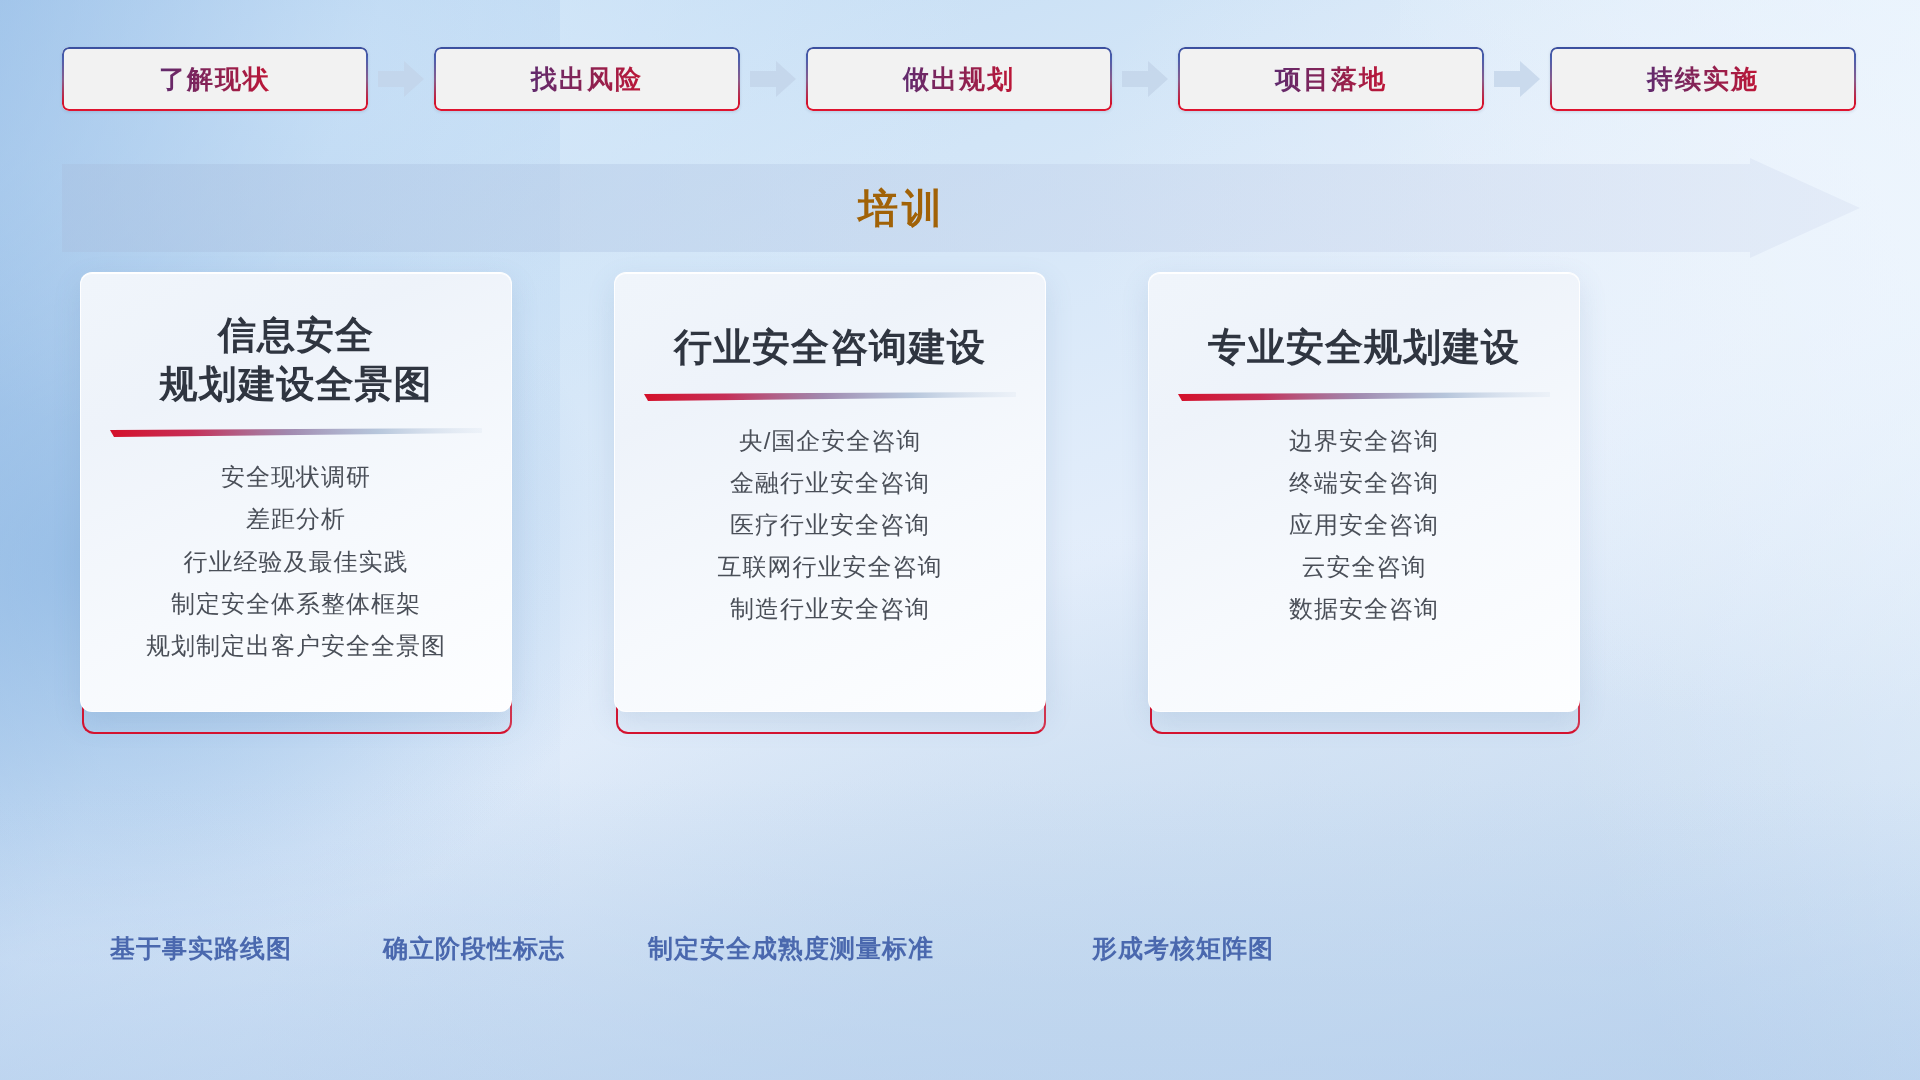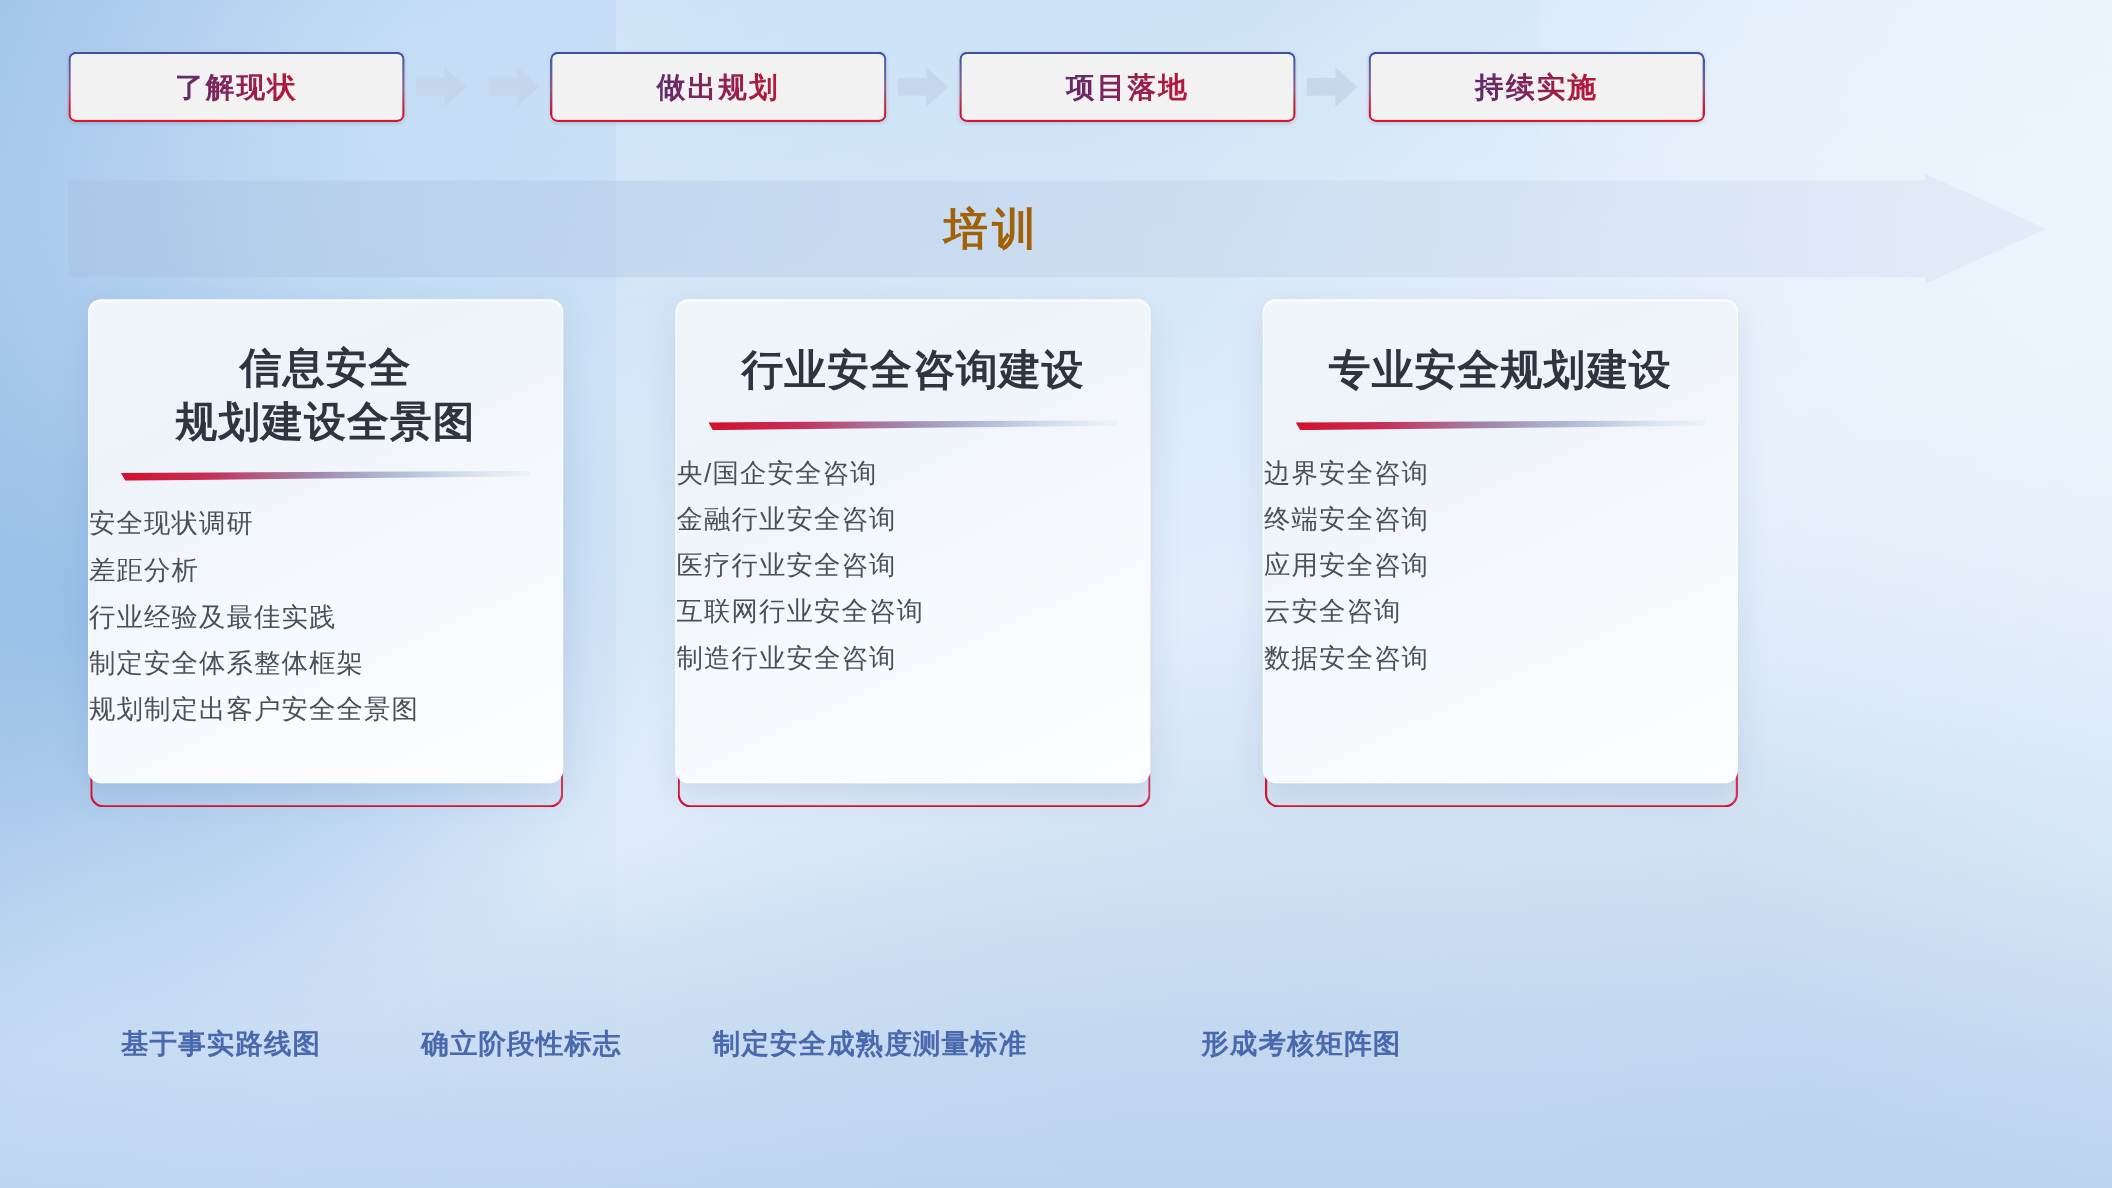--- a/index.html
+++ b/index.html
@@ -162,21 +162,21 @@
     box-sizing: border-box;
     border: 1.5px solid rgba(255,255,255,0.9);
     background: linear-gradient(155deg, #f0f5fb 0%, #eef3fa 26%, #f6f9fd 60%, #fdfeff 100%);
     box-shadow: 0 10px 28px rgba(90,125,170,0.16), inset 0 1px 0 rgba(255,255,255,0.95);
     overflow: hidden;
     display: flex;
     flex-direction: column;
     align-items: center;
   }
   .card-title {
-    margin-top: 40px;
+    margin-top: 50px;
     width: 100%;
     text-align: center;
     font-size: 38px;
     font-weight: 700;
     color: #2f3540;
     line-height: 1.28;
     letter-spacing: 1px;
     white-space: pre-line;
   }
   .card-title.two-line { margin-top: 38px; }
@@ -185,21 +185,21 @@
     width: 372px;
     height: 9px;
     position: relative;
   }
   .card-divider svg { display: block; }
   .card-list {
     margin-top: 24px;
     width: 100%;
     display: flex;
     flex-direction: column;
-    align-items: flex-start;
+    align-items: center;
     gap: 11px;
   }
   .card-list-item {
     font-size: 24px;
     color: #4a4f58;
     letter-spacing: 1px;
     line-height: 1.3;
   }
 
   
@@ -230,20 +230,23 @@
 </div>
 
 <div id="step-row">
     <div class="step-box">
       <div class="step-label">了解现状</div>
     </div>
     <div class="step-arrow">
       <svg width="46" height="40" viewBox="0 0 46 40">
       <path d="M0,12 L26,12 L26,2 L46,20 L26,38 L26,28 L0,28 Z" fill="#c2d3e8" opacity="0.75"></path>
     </svg>
+    </div>
+    <div class="step-box">
+      <div class="step-label">找出风险</div>
     </div>
     <div class="step-arrow">
       <svg width="46" height="40" viewBox="0 0 46 40">
       <path d="M0,12 L26,12 L26,2 L46,20 L26,38 L26,28 L0,28 Z" fill="#c2d3e8" opacity="0.75"></path>
     </svg>
     </div>
     <div class="step-box">
       <div class="step-label">做出规划</div>
     </div>
     <div class="step-arrow">

